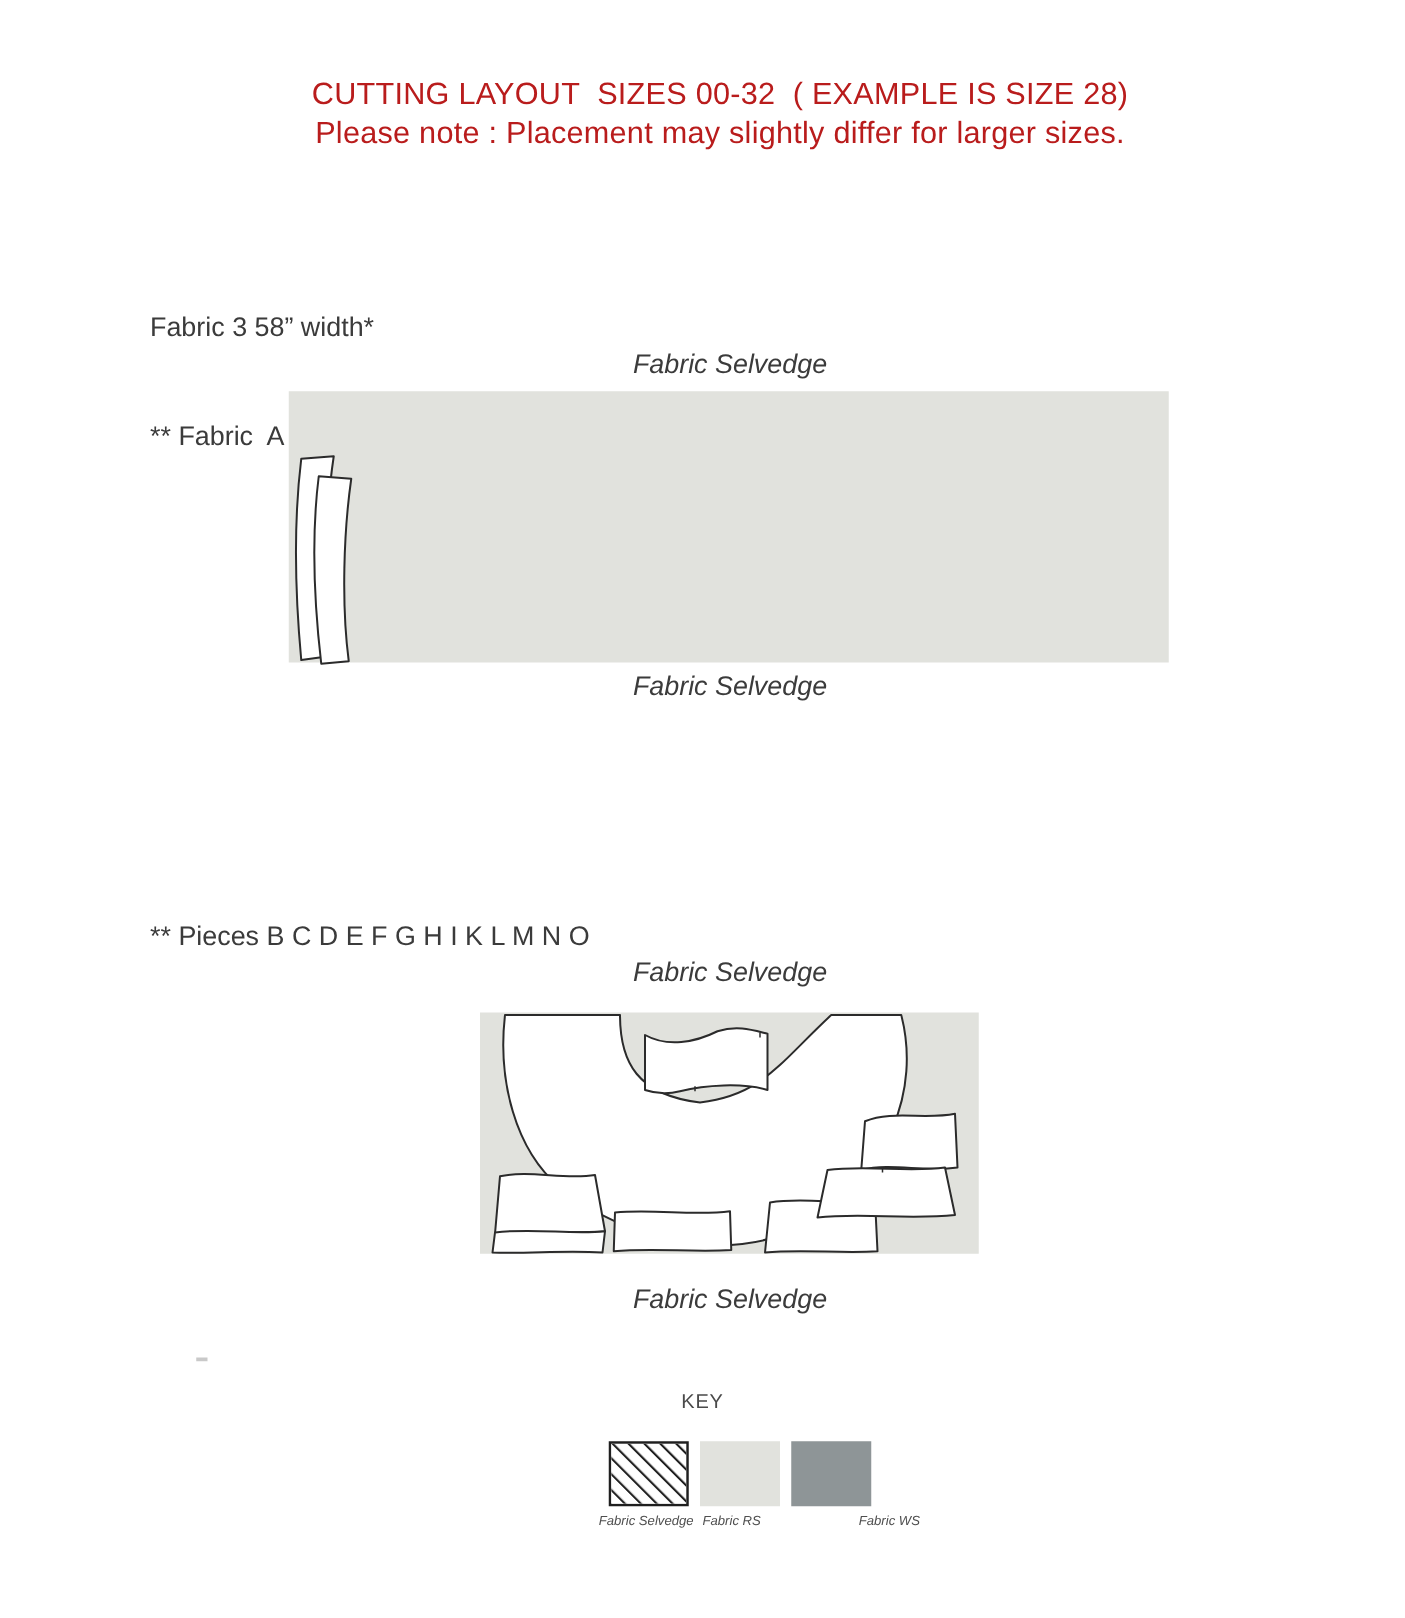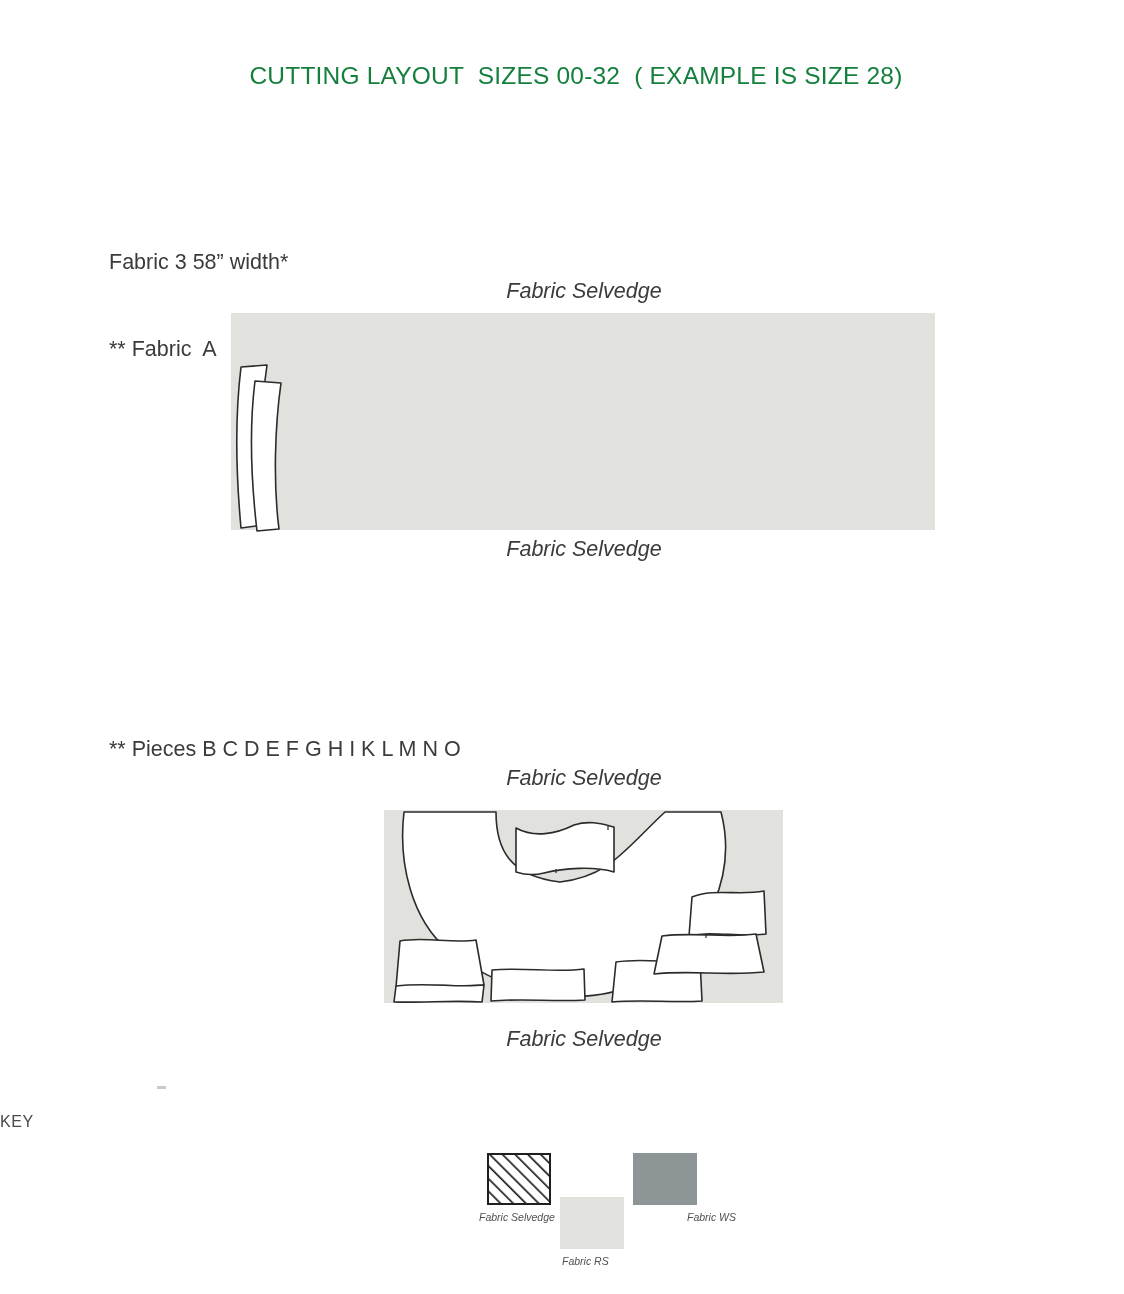--- a/index.html
+++ b/index.html
@@ -20,28 +20,28 @@
   
   #title-block {
     left: 0; top: 60px;
     width: 1124px;
     text-align: center;
   }
   #title-line-1, #title-line-2 {
     font-size: 24.5px;
     line-height: 31px;
     letter-spacing: 0.2px;
-    color: #15803d;
+    color: #b91c1c;
     white-space: pre;
     padding-left: 28px;
   }
 
   
   .section-heading {
-    left: 109px;
+    left: 120px;
     font-size: 21.5px;
     line-height: 29px;
     color: #3b3b3b;
     white-space: pre;
   }
   #fabric3-heading { top: 190px; }
   #lining-heading  { top: 677px; }
 
   
   .selvedge-label {
@@ -74,32 +74,33 @@
   #stray-mark {
     left: 157px; top: 1086px;
     width: 9px; height: 3px;
     background: #c9c9c9;
   }
 
   
   #key-block { left: 0; top: 1113px; width: 1124px; }
   #key-title {
     font-size: 16px;
+    text-align: center;
     color: #4a4a4a;
     letter-spacing: 0.6px;
   }
   #key-swatches {
     position: absolute;
     left: 487px; top: 40px;
     width: 210px; height: 52px;
   }
   .key-item { position: absolute; top: 0; width: 64px; }
   .key-swatch { width: 64px; height: 52px; }
   #key-item-selvedge { left: 0; }
-  #key-item-rs       { left: 73px; margin-top: 44px; }
+  #key-item-rs       { left: 73px; }
   #key-item-ws       { left: 146px; }
   #swatch-selvedge { border: 2px solid #1f1f1f; box-sizing: border-box; background: #ffffff; }
   #swatch-rs { background: #e1e2dd; }
   #swatch-ws { background: #8e9597; }
   .key-label {
     position: absolute;
     top: 58px;
     width: 100px;
     font-style: italic;
     font-size: 10.5px;
@@ -108,20 +109,21 @@
   }
   #key-label-selvedge { left: -8px; }
   #key-label-rs       { left: 2px; }
   #key-label-ws       { left: 3px; text-align: right; }
 </style>
 </head>
 <body>
 
 <div class="abs" id="title-block">
   <div id="title-line-1">CUTTING LAYOUT  SIZES 00-32  ( EXAMPLE IS SIZE 28)</div>
+  <div id="title-line-2">Please note : Placement may slightly differ for larger sizes.</div>
 </div>
 
 <div class="abs section-heading" id="fabric3-heading">
   <div>Fabric 3 58” width*</div>
   <div>** Fabric  A</div>
 </div>
 
 <div class="abs selvedge-label" id="selvedge-top-1">Fabric Selvedge</div>
 
 <div class="abs fabric-rect" id="fabric-rect-1">

